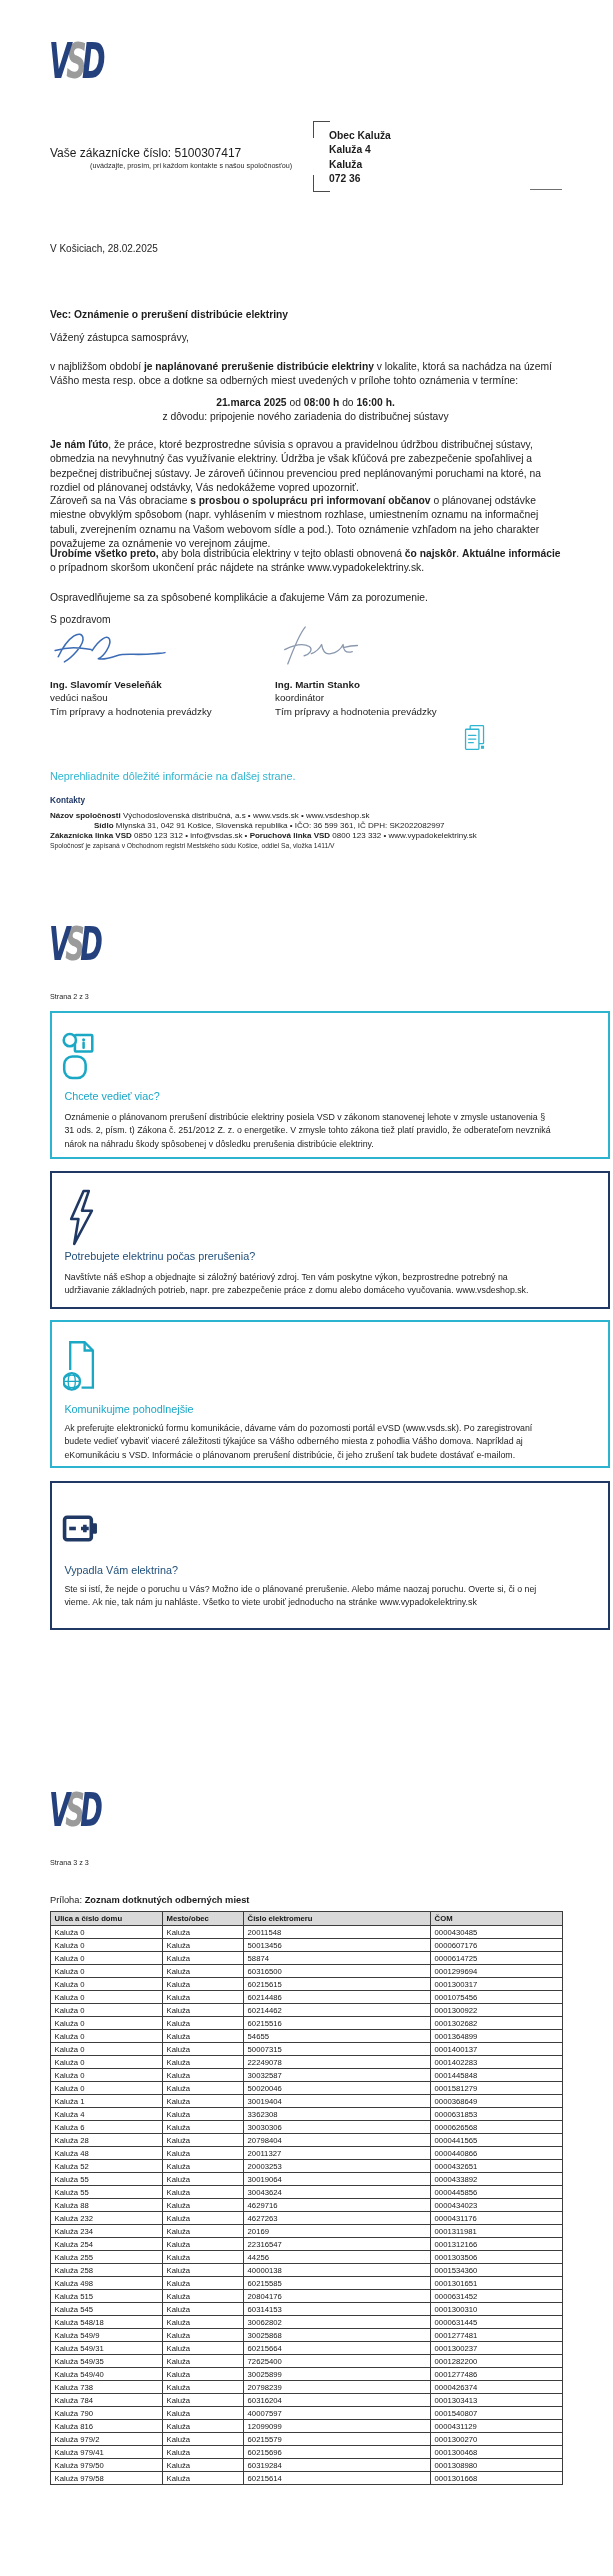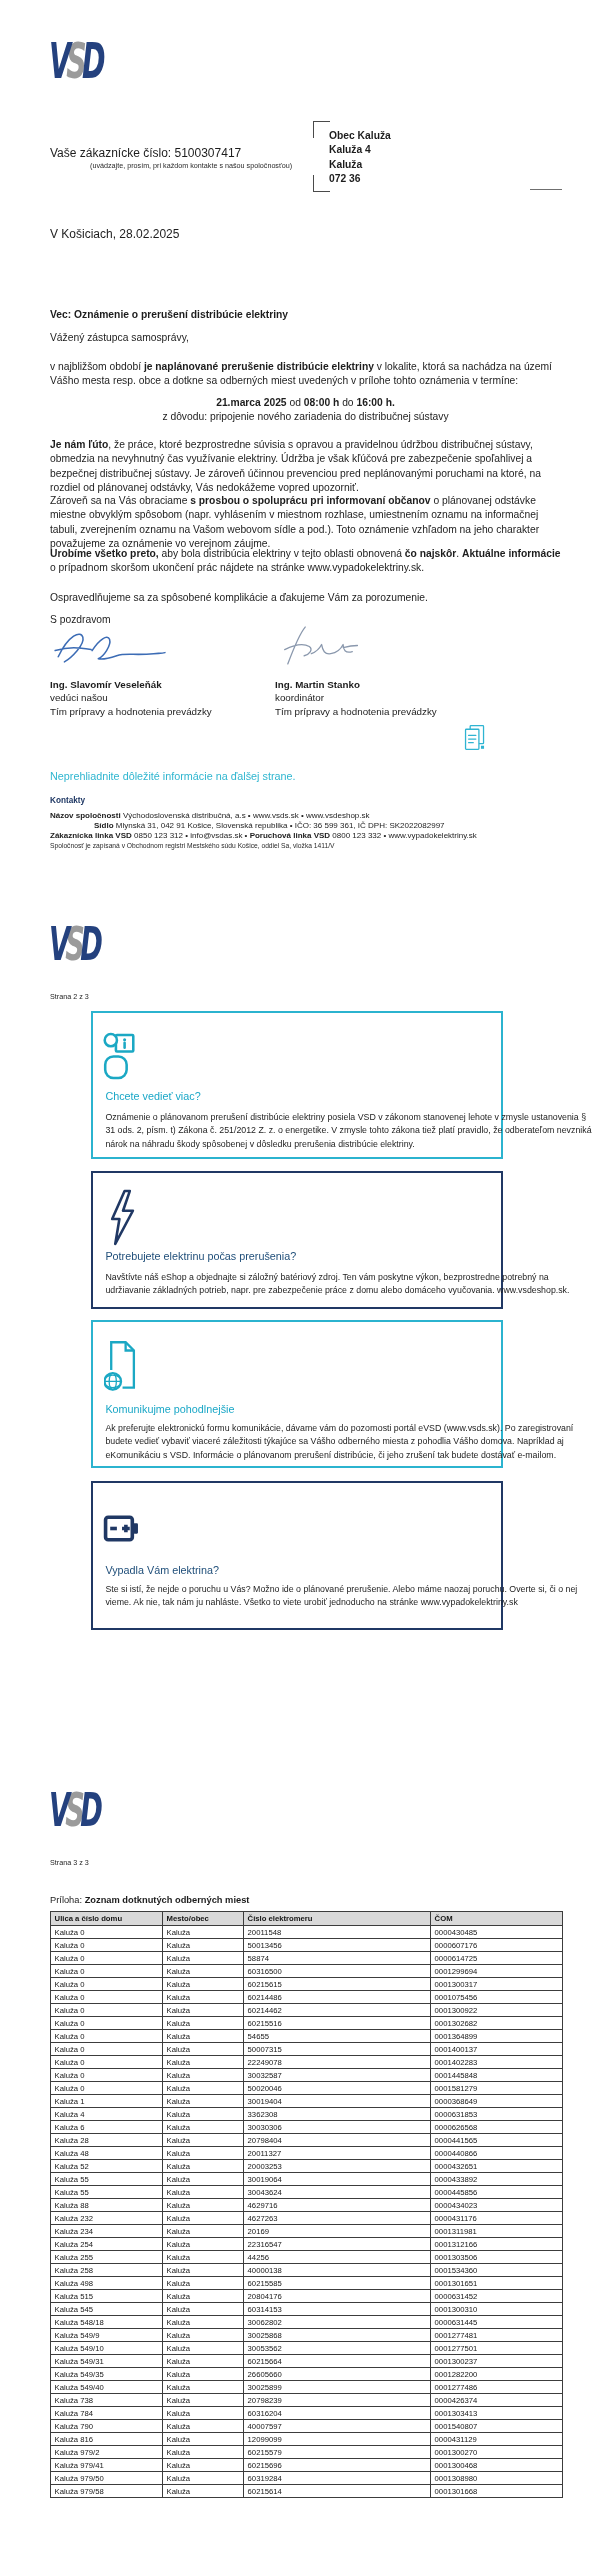--- a/index.html
+++ b/index.html
@@ -16,31 +16,31 @@
   .logo .s{color:#9b9b9b;margin:0 -8.2px;z-index:0;}
   .logo .v,.logo .d{color:#24417e;z-index:1;}
   .logo-lg{font-size:49px;line-height:38px;}
   .logo-sm{font-size:47px;line-height:37px;}
   
   .mark-tl{width:15.5px;height:15.5px;border-left:1px solid #4a4a4a;border-top:1px solid #4a4a4a;}
   .mark-bl{width:15.5px;height:15.5px;border-left:1px solid #4a4a4a;border-bottom:1px solid #4a4a4a;}
   .mark-r{width:32px;height:0;border-top:1px solid #6f6f6f;}
   .recipient{font-size:10.3px;line-height:14.4px;font-weight:700;}
   .small-note{font-size:7.2px;color:#2a2a2a;}
-  .dateline{font-size:12px;}
+  .dateline{font-size:10px;margin-top:16px;}
   .subject{font-size:10.3px;font-weight:700;}
   .sig-block{font-size:9.8px;line-height:13.4px;}
   .sig-block .nm{font-weight:700;}
   .notice{font-size:10.8px;color:#2fb6d0;}
   .kontakty{font-size:8.2px;font-weight:700;color:#1f3864;}
   .contact{font-size:8px;line-height:10px;width:511px;}
   .contact-tiny{font-size:6.7px;color:#2a2a2a;}
   .strana{font-size:7.2px;color:#1d1d1d;}
   
-  .infobox{width:412px;box-sizing:border-box;border:2.1px solid #2bb3cf;margin-left:41px;}
+  .infobox{width:560px;box-sizing:border-box;border:2.1px solid #2bb3cf;}
   .infobox.navy{border-color:#203864;}
   .box-title{font-size:10.8px;color:#1aa7c7;}
   .box-title.navy-t{color:#1f4e79;}
   .box-text{font-size:8.8px;line-height:13.4px;width:487px;color:#1d1d1d;}
   
   .attach-heading{font-size:9.3px;}
   .attach-heading .bseg{font-weight:700;}
   .om-table{border-collapse:collapse;table-layout:fixed;width:512px;font-size:7.7px;color:#161616;}
   .om-table th,.om-table td{border:0.5px solid #3c3c3c;height:12px;padding:0 2.1px 0 3.6px;
        text-align:left;vertical-align:middle;overflow:hidden;white-space:nowrap;font-weight:400;}
@@ -388,35 +388,29 @@
           <td>30062802</td>
           <td>0000631445</td>
         </tr>
         <tr>
           <td>Kaluža 549/9</td>
           <td>Kaluža</td>
           <td>30025868</td>
           <td>0001277481</td>
         </tr>
         <tr>
-          <td>Kaluža 549/10</td>
-          <td>Kaluža</td>
-          <td>30053562</td>
-          <td>0001277501</td>
-        </tr>
-        <tr>
           <td>Kaluža 549/31</td>
           <td>Kaluža</td>
           <td>60215664</td>
           <td>0001300237</td>
         </tr>
         <tr>
           <td>Kaluža 549/35</td>
           <td>Kaluža</td>
-          <td>26605660</td>
+          <td>72625400</td>
           <td>0001282200</td>
         </tr>
         <tr>
           <td>Kaluža 549/40</td>
           <td>Kaluža</td>
           <td>30025899</td>
           <td>0001277486</td>
         </tr>
         <tr>
           <td>Kaluža 738</td>

